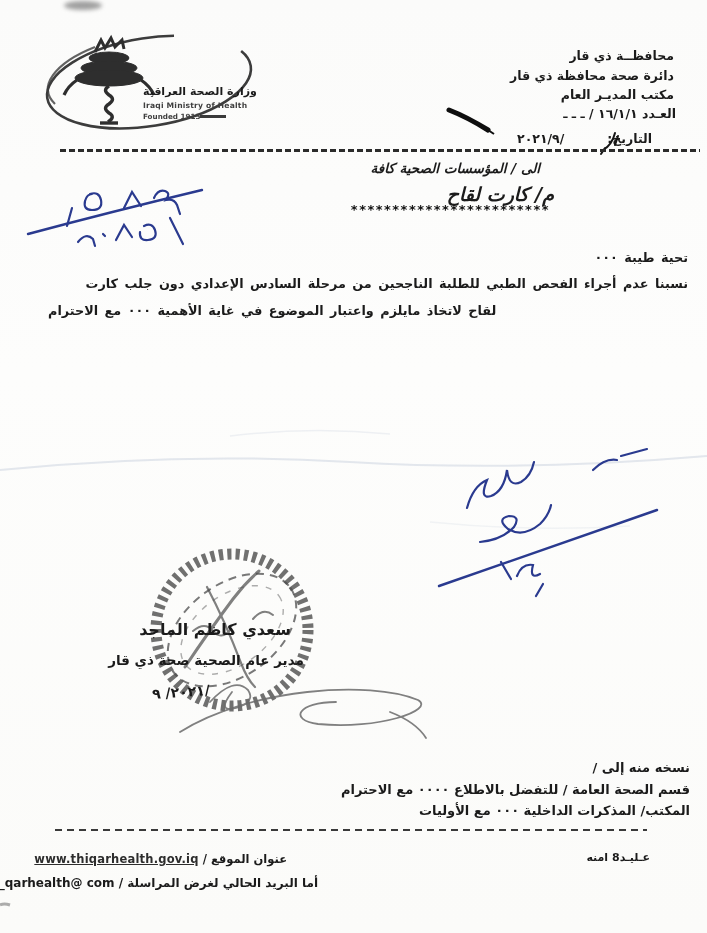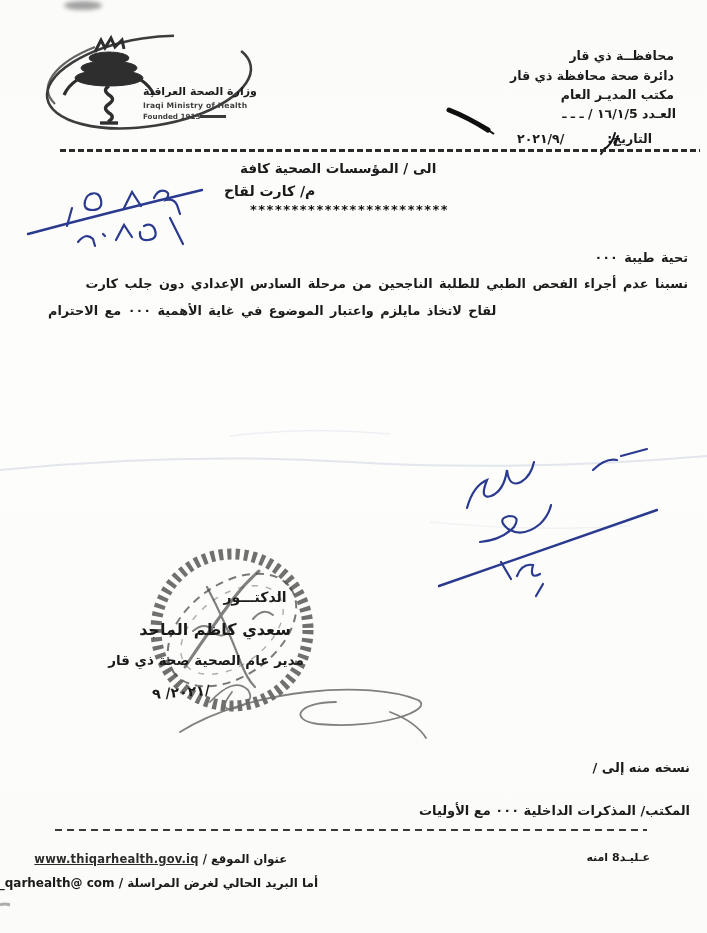--- a/index.html
+++ b/index.html
@@ -6,21 +6,21 @@
   .page{
     position:relative;width:707px;height:933px;margin:0 auto;
     background:linear-gradient(180deg,#fbfbfa 0%,#fdfdfc 40%,#fbfbf9 100%);
     overflow:hidden;
     font-family:"DejaVu Sans",sans-serif;
     color:#1a1a1a;
   }
   .abs{position:absolute;}
   .ar{direction:rtl;unicode-bidi:embed;font-weight:bold;white-space:nowrap;color:#1b1b1b;}
   .hdr-line{font-size:12.5px;text-align:right;}
-  .center-block{text-align:left;}
+  .center-block{text-align:right;font-style:italic;}
   .dashes-top{height:3px;background:repeating-linear-gradient(90deg,#2b2b2b 0 6px,transparent 6px 9px);}
   .dashes-bottom{height:2px;background:repeating-linear-gradient(90deg,#3a3a3a 0 7px,transparent 7px 12px);}
   .stars{font-size:13px;letter-spacing:1.5px;font-weight:bold;color:#111;}
   .body-text{font-size:12.8px;word-spacing:2px;}
   .cc-line{font-size:13px;line-height:21px;text-align:right;}
   .sig-line{text-align:center;white-space:nowrap;}
   .footer-small{font-size:11.5px;}
   .url{direction:ltr;unicode-bidi:embed;text-decoration:underline;font-weight:bold;color:#2d2d2d;letter-spacing:.2px;}
   .ltr{direction:ltr;unicode-bidi:embed;}
   svg{display:block;}
@@ -51,37 +51,37 @@
     </svg>
     <div class="abs ar" style="left:108px;top:65px;font-size:11px;">وزارة الصحة العراقية</div>
     <div class="abs" style="left:108px;top:81px;font-size:7.6px;font-weight:bold;color:#3f3f3f;letter-spacing:.2px;white-space:nowrap;">Iraqi Ministry of Health</div>
     <div class="abs" style="left:108px;top:92px;font-size:7.2px;font-weight:bold;color:#3f3f3f;white-space:nowrap;">Founded 1915</div>
     <div class="abs" style="left:165px;top:95px;width:26px;height:3px;background:#3a3a3a;"></div>
   </div>
 
   <div class="abs ar hdr-line" style="right:33px;top:48px;">محافظــة ذي قار</div>
   <div class="abs ar hdr-line" style="right:33px;top:68px;">دائرة صحة محافظة ذي قار</div>
   <div class="abs ar hdr-line" style="right:33px;top:87px;">مكتب المديـر العام</div>
-  <div class="abs ar hdr-line" style="right:31px;top:106px;">العـدد ١٦/١/5 / ـ ـ ـ</div>
+  <div class="abs ar hdr-line" style="right:31px;top:106px;">العـدد ١٦/١/١ / ـ ـ ـ</div>
   <div class="abs ar hdr-line" style="right:55px;top:131px;">التاريخ:</div>
   <div class="abs ltr hdr-line" style="left:517px;top:131px;font-weight:bold;">٢٠٢١/٩/</div>
 
   <svg class="abs" style="left:443px;top:101px;" width="54" height="36" viewBox="0 0 54 36">
     <path d="M6,9 Q24,16 45,29" fill="none" stroke="#0e0e0e" stroke-width="5" stroke-linecap="round"></path>
     <path d="M45,29 l6,4" fill="none" stroke="#0e0e0e" stroke-width="2"></path>
   </svg>
 
   <svg class="abs" style="left:596px;top:128px;" width="26" height="28" viewBox="0 0 26 28">
     <path d="M19,5 q-3,12 -12,17 M9,20 l-4,6 M22,8 l-3,9" fill="none" stroke="#141414" stroke-width="2" stroke-linecap="round"></path>
   </svg>
 
   <div class="abs dashes-top" style="left:60px;top:149px;width:640px;"></div>
 
   <div class="abs ar center-block" style="left:240px;top:160px;width:300px;font-size:13.5px;">الى / المؤسسات الصحية كافة</div>
-  <div class="abs ar center-block" style="left:224px;top:183px;width:300px;font-size:14px;">م/ كارت لقاح</div>
+  <div class="abs ar center-block" style="left:254px;top:183px;width:300px;font-size:19px;">م/ كارت لقاح</div>
   <div class="abs center-block stars" style="left:250px;top:202px;width:300px;">************************</div>
 
   <svg class="abs" style="left:20px;top:160px;" width="190" height="95" viewBox="0 0 190 95">
     <g fill="none" stroke="#2a3a8f" stroke-linecap="round">
       <path stroke-width="2.2" d="M52,48 l-5,18 M70,34 q9,-3 11,6 q2,10 -9,10 q-9,0 -7,-9 q2,-7 7,-7 M104,48 l8,-16 9,14 M134,38 q4,-9 11,-7 q6,2 1,9 q8,-2 11,5 l3,9"></path>
       <path stroke-width="2.4" d="M8,74 Q90,52 182,30"></path>
       <path stroke-width="2.2" d="M58,82 q8,-10 15,-3 l2,7 M83,74 l2,2 M96,80 l8,-15 8,12 M124,66 q8,-4 11,4 q3,9 -7,10 q-9,1 -8,-8 M150,58 l13,26"></path>
     </g>
   </svg>
 
@@ -114,34 +114,34 @@
       <ellipse cx="95" cy="95" rx="72" ry="46" stroke-width="2" stroke-dasharray="8 6" opacity=".75" transform="rotate(-36 95 95)"></ellipse>
       <ellipse cx="95" cy="95" rx="58" ry="35" stroke-width="1.4" stroke-dasharray="6 8" opacity=".45" transform="rotate(-36 95 95)"></ellipse>
       <g opacity=".7" stroke-linecap="round">
         <path d="M48,132 Q72,96 96,64 Q108,48 122,36" stroke-width="3"></path>
         <path d="M70,52 Q88,86 104,128 Q110,144 118,152" stroke-width="2.2"></path>
         <path d="M56,96 q12,-10 20,0 q8,10 18,-2 M116,84 q10,-12 20,-4" stroke-width="2"></path>
       </g>
     </g>
   </svg>
 
-  <div class="abs ar sig-line" style="left:150px;top:589px;width:210px;font-size:14px;">الدكتـــور</div>
   <div class="abs ar sig-line" style="left:105px;top:620px;width:220px;font-size:16px;">سعدي كاظم الماجد</div>
   <div class="abs ar sig-line" style="left:78px;top:652px;width:256px;font-size:13.5px;letter-spacing:.3px;">مدير عام الصحية صحة ذي قار</div>
   <div class="abs ltr sig-line" style="left:152px;top:684px;font-size:14px;font-weight:bold;letter-spacing:1px;transform:rotate(-4deg);">٢٠٢١/ ٩/</div>
 
   <svg class="abs" style="left:140px;top:650px;" width="310" height="100" viewBox="0 0 310 100">
     <g fill="none" stroke="#6b6b6b" stroke-width="1.8" opacity=".85" stroke-linecap="round">
       <path d="M70,52 q24,-26 38,-12 q8,12 -12,18 q-20,5 -4,-16"></path>
       <path d="M40,82 C110,38 230,30 278,50 C296,60 238,80 178,74 C148,70 158,52 196,52"></path>
       <path d="M250,62 q26,10 36,26"></path>
     </g>
   </svg>
 
   <div class="abs ar cc-line" style="right:17px;top:757px;">نسخه منه إلى /</div>
+  <div class="abs ar cc-line" style="right:17px;top:779px;">قسم الصحة العامة / للتفضل بالاطلاع ٠٠٠٠ مع الاحترام</div>
   <div class="abs ar cc-line" style="right:17px;top:800px;margin-left:14px;">المكتب/ المذكرات الداخلية ٠٠٠ مع الأوليات</div>
 
   <div class="abs dashes-bottom" style="left:55px;top:829px;width:592px;"></div>
 
   <div class="abs ar footer-small" style="right:420px;top:852px;">
     <span>عنوان الموقع /</span>
     <span class="url" style="margin-left:6px;">www.thiqarhealth.gov.iq</span>
   </div>
   <div class="abs ar" style="right:389px;top:876px;font-size:12px;">
     <span>أما البريد الحالي لغرض المراسلة /</span>

